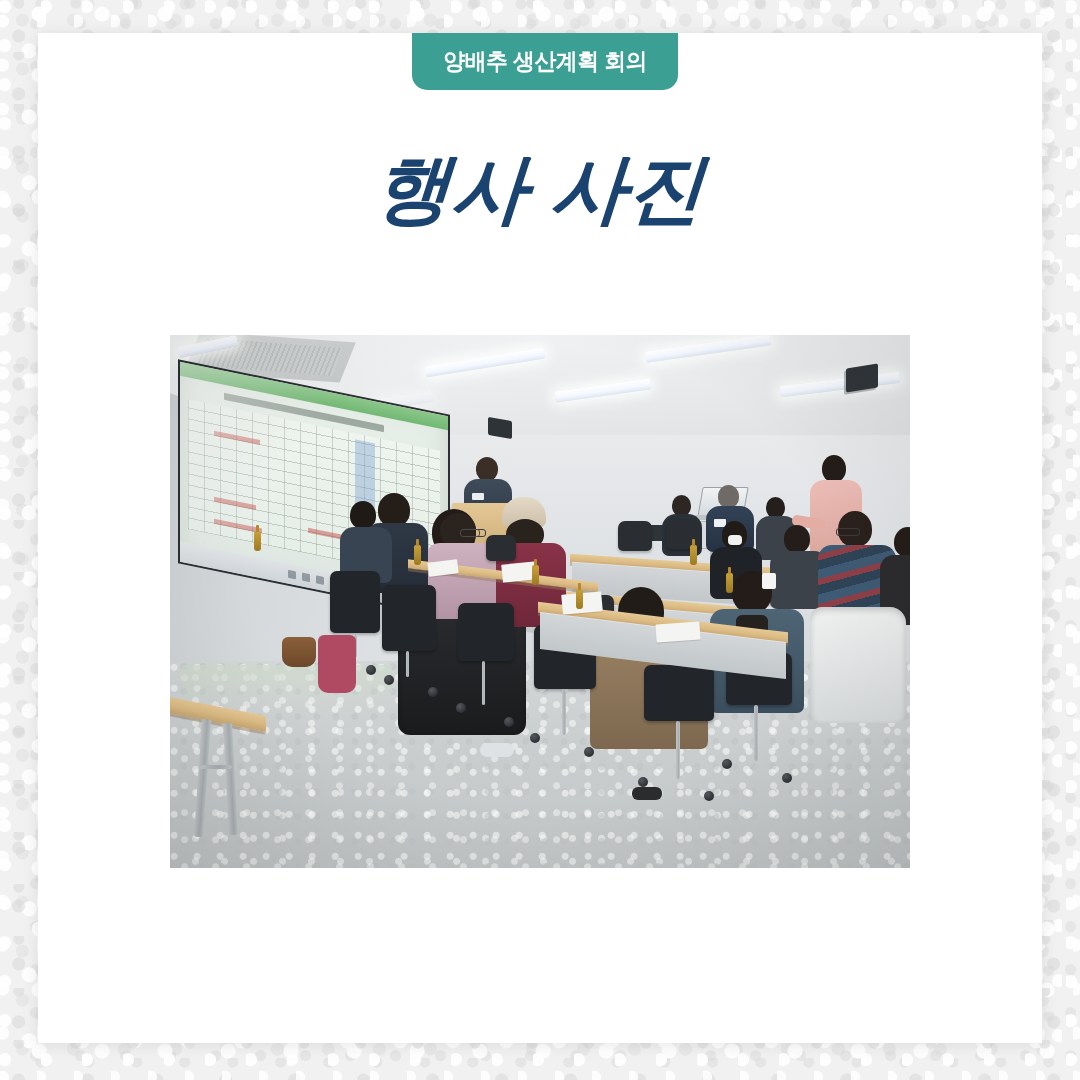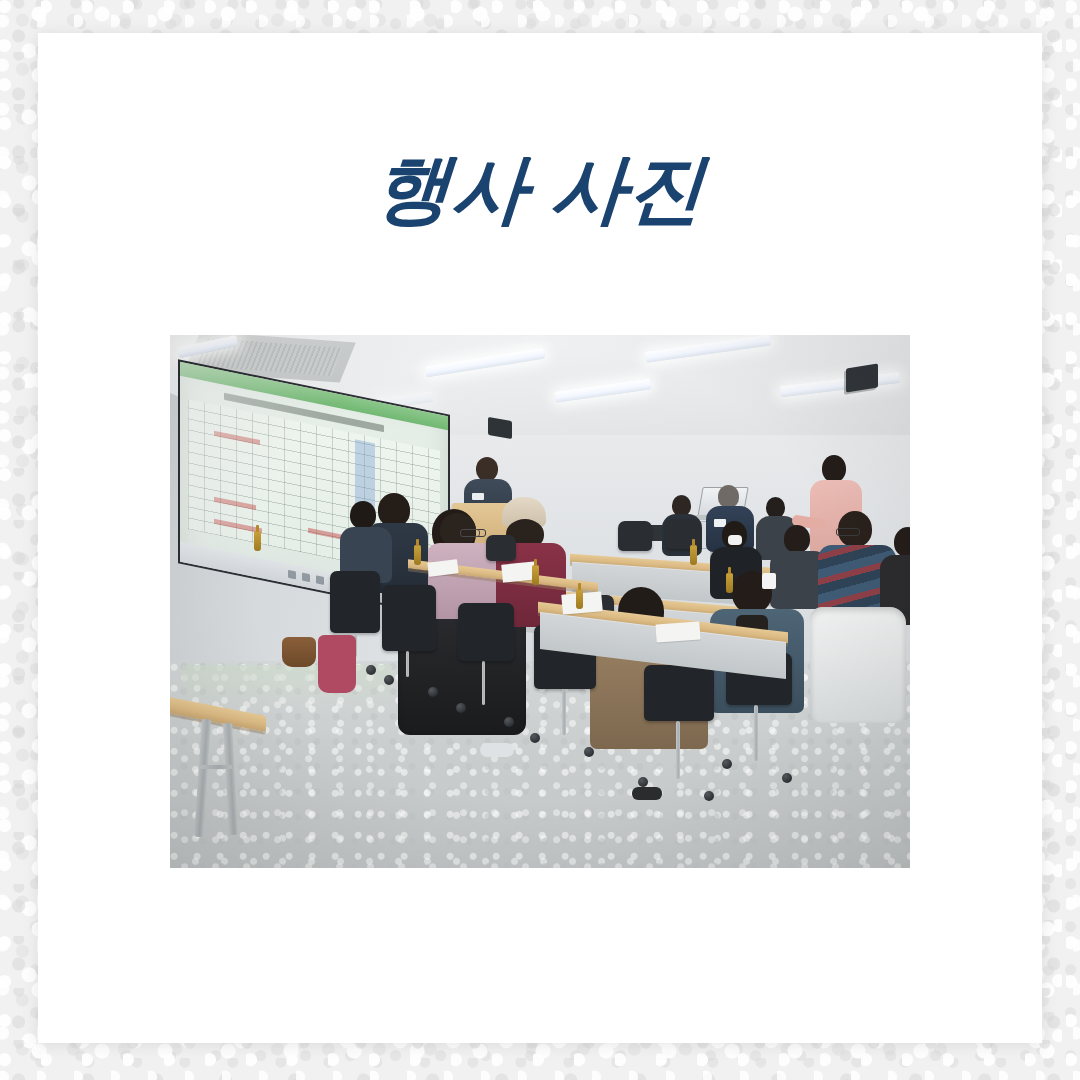--- a/index.html
+++ b/index.html
@@ -317,20 +317,23 @@
     background: radial-gradient(ellipse at 50% 45%, rgba(0,0,0,0) 55%, rgba(0,0,0,.10) 100%);
   }
 </style>
 </head>
 <body>
 
 <div class="backdrop"></div>
 
 <div class="card">
 
+  <div class="banner">
+    <span class="banner-label">양배추 생산계획 회의</span>
+  </div>
 
   <div class="page-title">행사 사진</div>
 
   <div class="photo-frame">
     <div class="photo">
 
       <div class="ceiling">
         <div class="ceiling-panel">
             <div class="vents"></div>
           </div>

